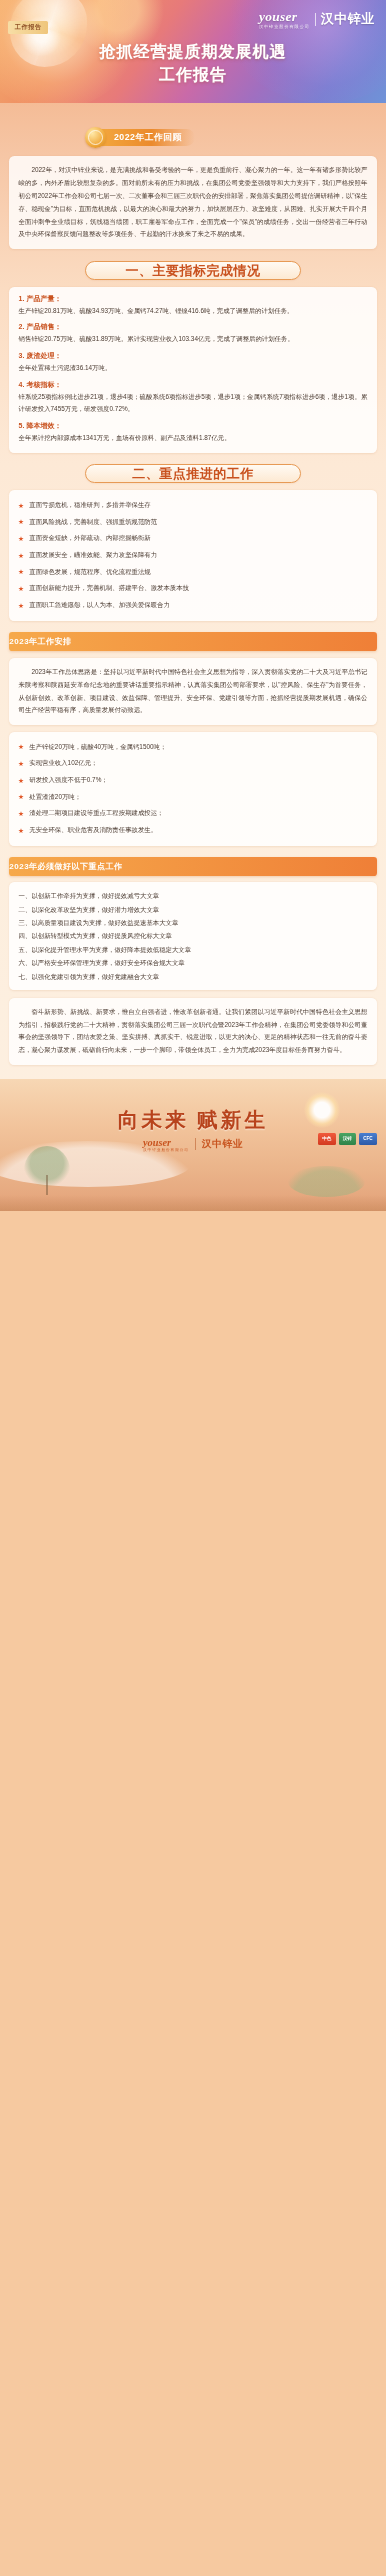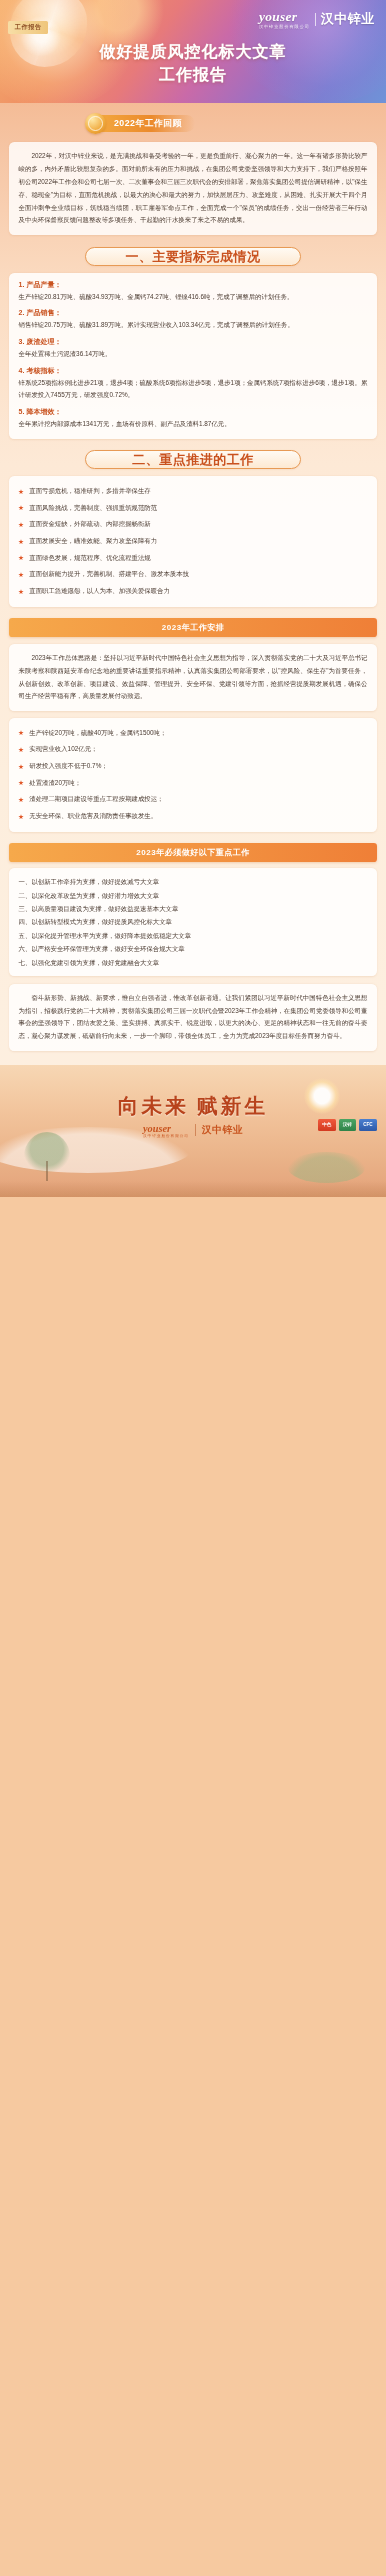--- a/index.html
+++ b/index.html
@@ -84,21 +84,21 @@
   }
   .hdr-title {
     color: #fff; font-size: 16px; font-weight: bold; letter-spacing: 1px;
     text-shadow: 0 1px 3.1px rgba(160,60,30,.45), 0 0 1px rgba(255,255,255,.6);
     line-height: 1.45;
   }
   .hdr-title .l2 { display: block; }
 
   
   .review-banner {
-    margin: 9px auto 0;
+    margin: 23px auto 0;
     width: 216px; height: 23px;
     position: relative;
     display: flex; align-items: center;
   }
   .review-medal {
     width: 20.6px; height: 20.6px; border-radius: 50%;
     background: radial-gradient(circle at 35% 30%, #ffe9a8, #f0a93c 60%, #d6841c 100%);
     box-shadow: 0 1px 2.1px rgba(180,100,30,.35);
     position: relative; z-index: 3; flex: none;
     display:flex; align-items:center; justify-content:center;
@@ -184,21 +184,21 @@
     flex: none; width: 7.2px; height: 7.2px; margin-top: 2.6px;
     color: #e1592a; font-size: 6.7px; line-height: 7.2px; text-align: center;
   }
 
   
   .band {
     margin: 11.3px 9.3px 0;
     height: 18.5px;
     border-radius: 3.1px;
     background: linear-gradient(90deg, #f6a94b, #ef7f37);
-    display: flex; align-items: center; justify-content: center;
+    display: flex; align-items: center; 
     box-shadow: 0 1px 2.6px rgba(220,130,60,.3);
   }
   .band-text {
     color: #fff; font-size: 8px; font-weight: bold; letter-spacing: 0.5px;
   }
 
   
   .numlist-card {
     margin: 6.2px 9.3px 0;
     background: rgba(255,255,255,.86);
@@ -291,21 +291,21 @@
         <span class="brand-sub">汉中锌业股份有限公司</span>
       </div>
       <div class="brand-divider"></div>
       <div class="brand-cn">汉中锌业</div>
     </div>
 
     <div class="hdr-badge">工作报告</div>
 
     <div class="hdr-title-wrap">
       <div class="hdr-title">
-        <span>做好提质风控化标大文章</span>
+        <span>抢抓经营提质期发展机遇</span>
         <span class="l2">工作报告</span>
       </div>
     </div>
   </div>
 
   <div class="review-banner">
     <div class="review-medal"></div>
     <div class="review-pill">2022年工作回顾</div>
   </div>
 

